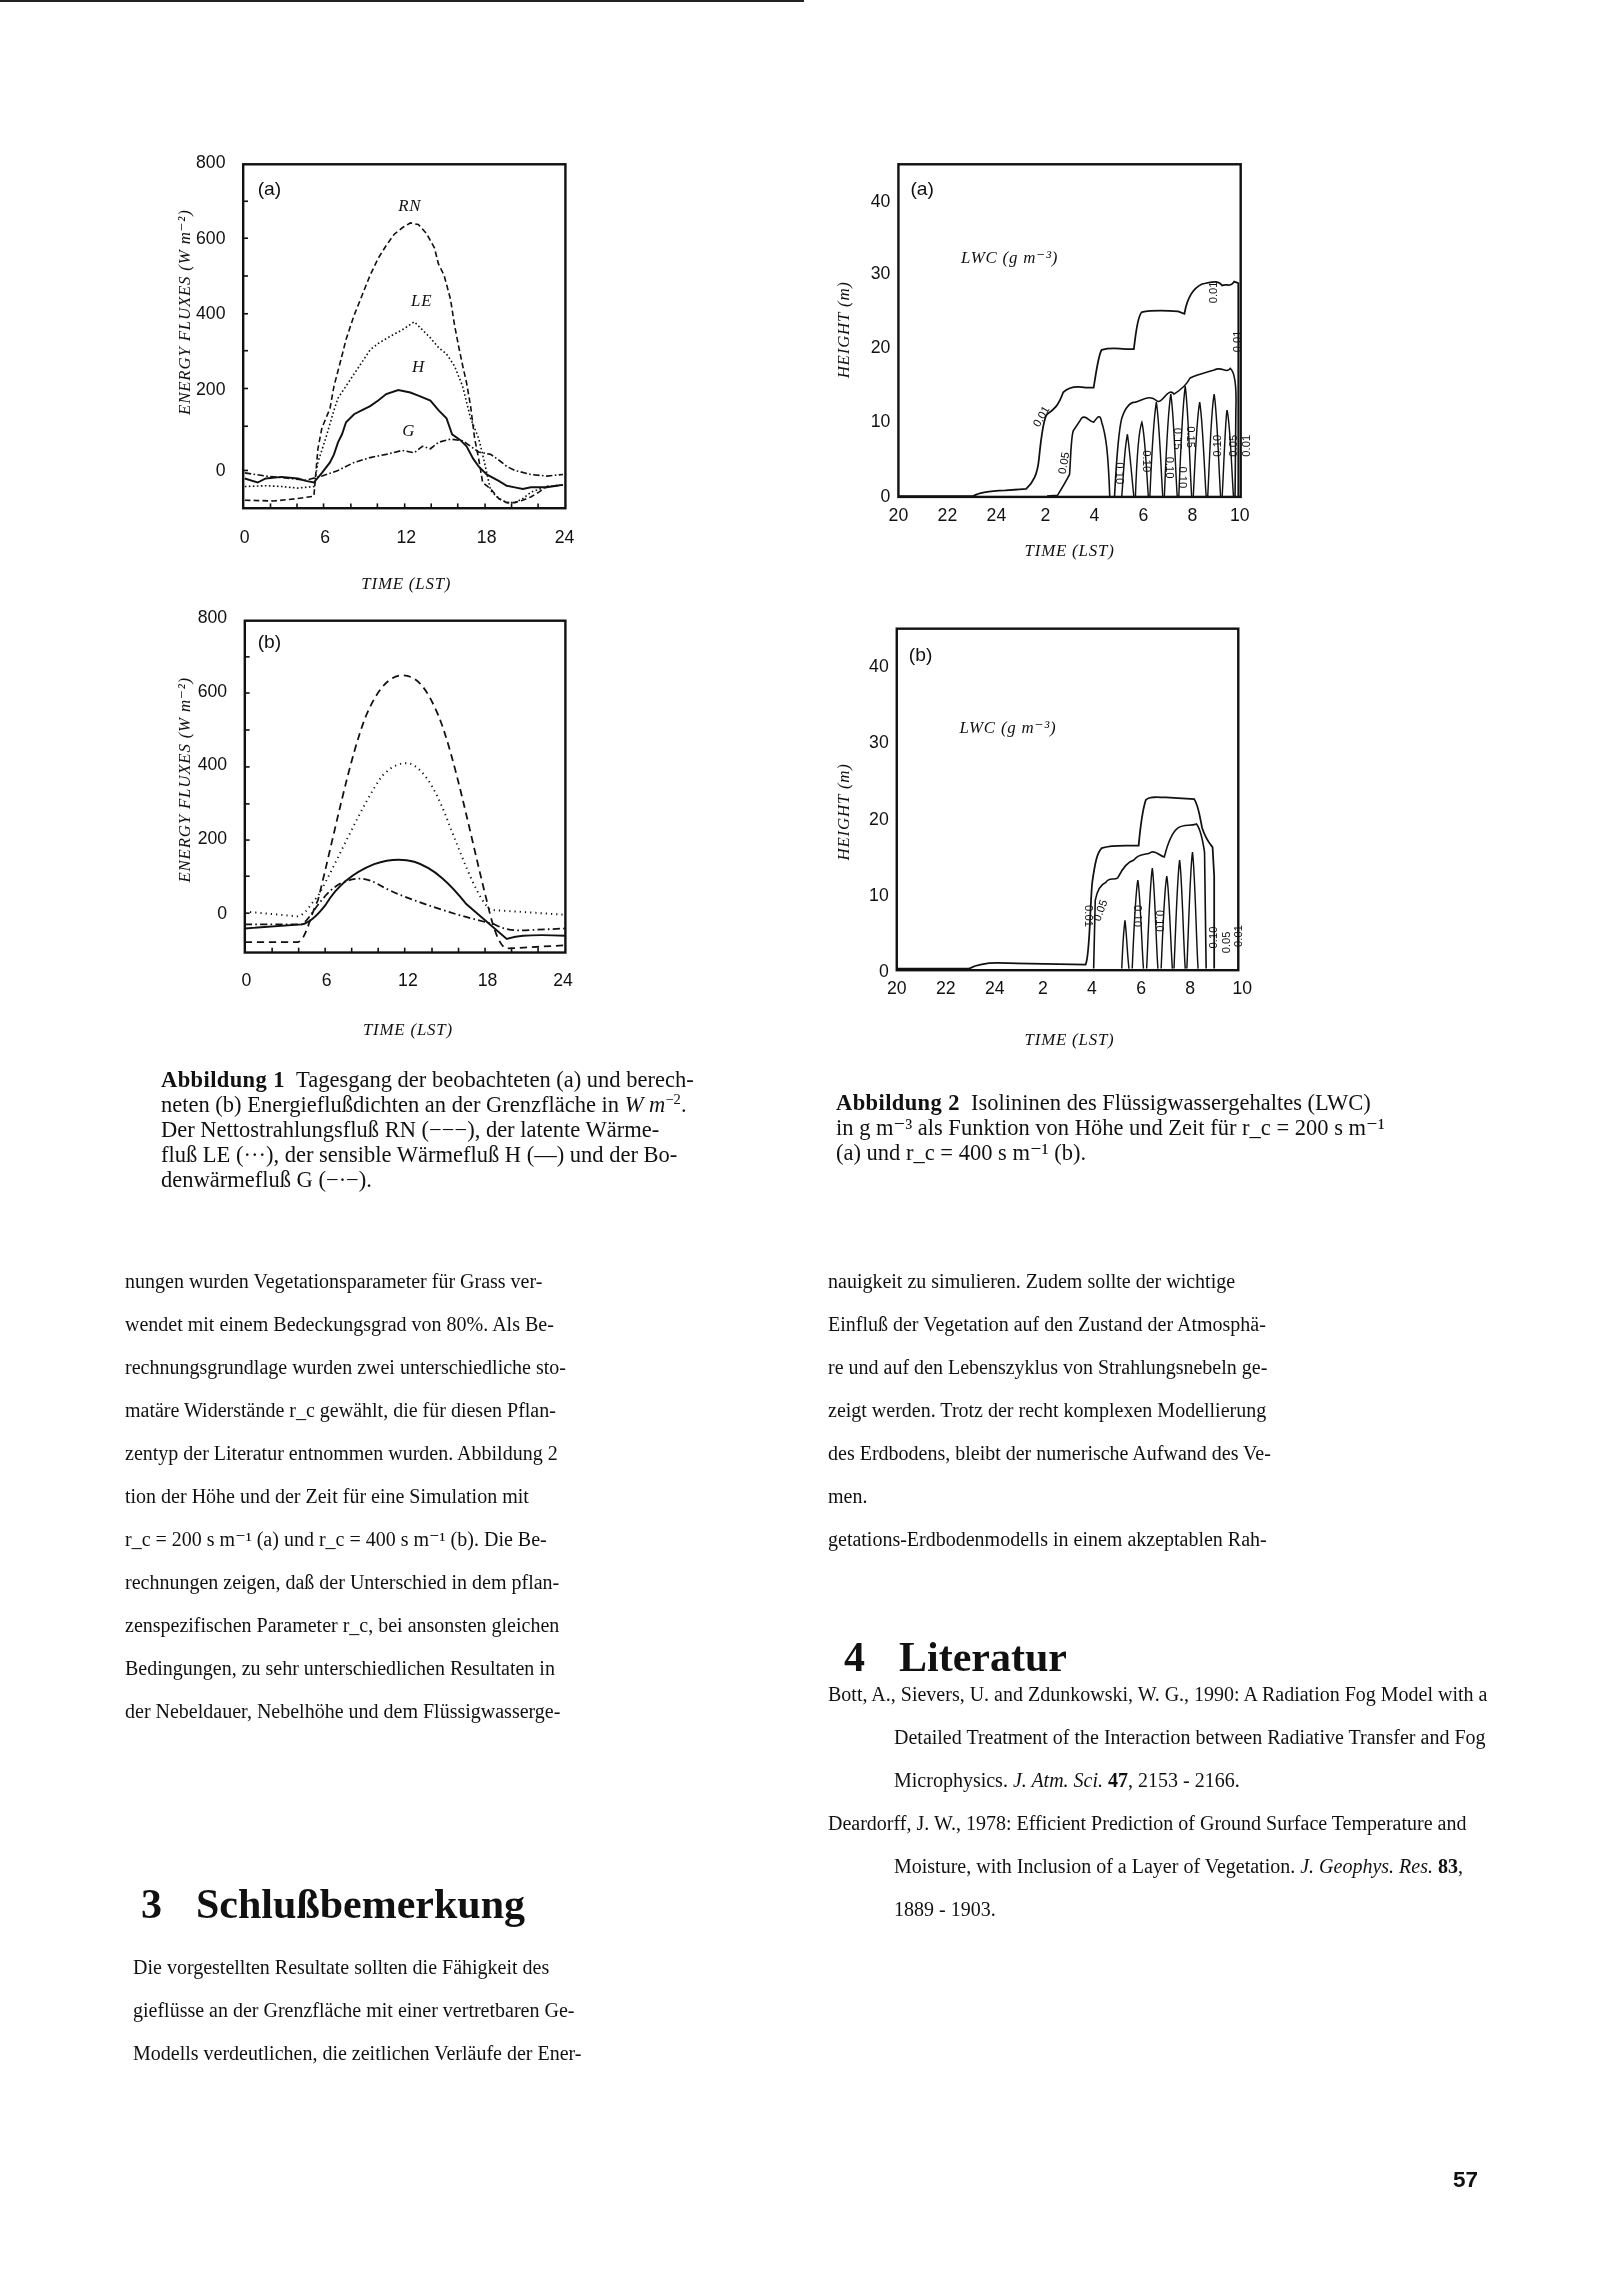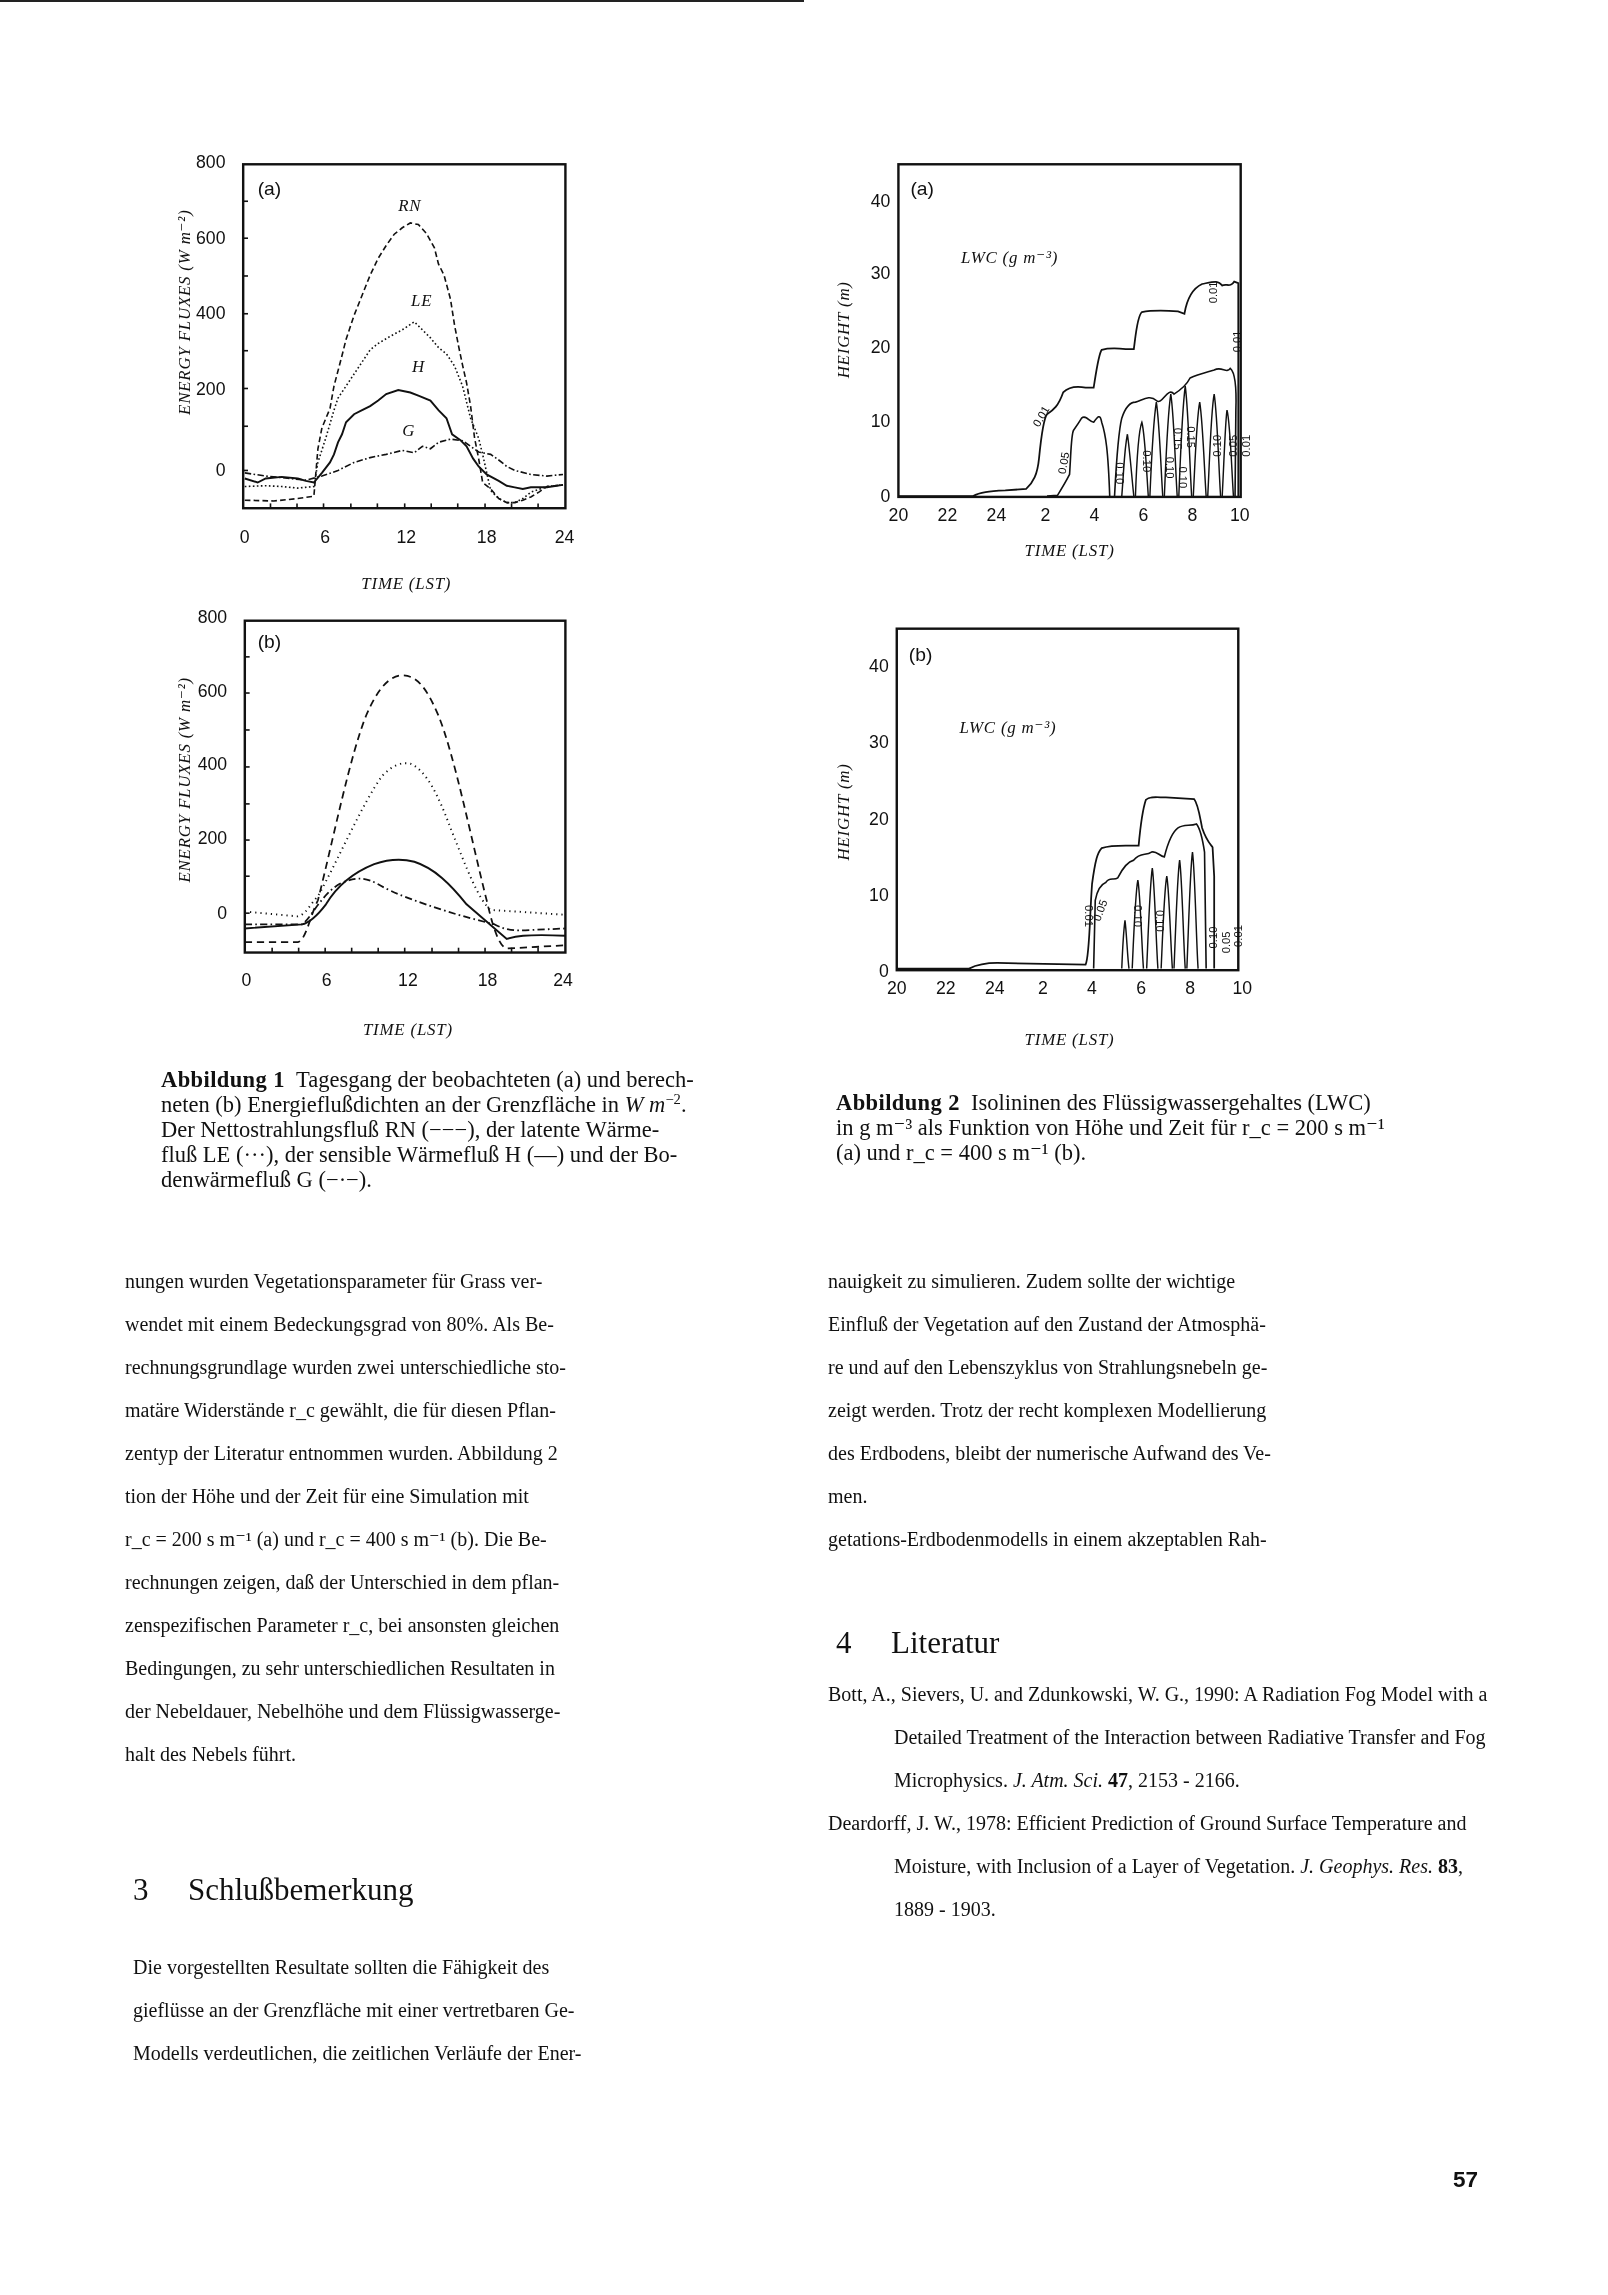--- a/index.html
+++ b/index.html
@@ -7,21 +7,21 @@
          font-family: "Liberation Serif", "DejaVu Serif", serif; color: #111; }
   .topline { position: absolute; left: 0; top: 0; width: 804px; height: 2.4px; background: #222; }
   .fig { position: absolute; }
   .fig svg { display: block; overflow: visible; }
   .axis-font { font-family: "Liberation Sans", "DejaVu Sans", sans-serif; font-size: 22px; fill: #111; }
   .label-font { font-family: "Liberation Serif", "DejaVu Serif", serif; font-style: italic; font-size: 21px; fill: #111; letter-spacing: 1px; }
   .caption { position: absolute; font-size: 22.5px; line-height: 25px; }
   .caption b { font-weight: bold; letter-spacing: 0.4px; }
   .col { position: absolute; font-size: 20px; line-height: 43px; text-align: justify; }
   .col p { margin: 0; }
-  h2.sec { position: absolute; margin: 8px; font-size: 31px; font-weight: normal; }
+  h2.sec { position: absolute; margin: 16px; font-size: 42px; font-weight: bold; }
   h2.sec span.num { display: inline-block; width: 55px; }
   .ref { margin: 0 0 0 0; padding-left: 66px; text-indent: -66px; }
   .pagenum { position: absolute; font-family: "Liberation Sans", "DejaVu Sans", sans-serif; font-weight: bold; font-size: 22.5px; }
   sup { font-size: 65%; line-height: 0; }
 </style>
 </head>
 <body>
 
 <div class="topline"></div>
 
@@ -261,21 +261,20 @@
   <p>wendet mit einem Bedeckungsgrad von 80%. Als Be-</p>
   <p>rechnungsgrundlage wurden zwei unterschiedliche sto-</p>
   <p>matäre Widerstände r_c gewählt, die für diesen Pflan-</p>
   <p>zentyp der Literatur entnommen wurden. Abbildung 2</p>
   <p>tion der Höhe und der Zeit für eine Simulation mit</p>
   <p>r_c = 200 s m⁻¹ (a) und r_c = 400 s m⁻¹ (b). Die Be-</p>
   <p>rechnungen zeigen, daß der Unterschied in dem pflan-</p>
   <p>zenspezifischen Parameter r_c, bei ansonsten gleichen</p>
   <p>Bedingungen, zu sehr unterschiedlichen Resultaten in</p>
   <p>der Nebeldauer, Nebelhöhe und dem Flüssigwasserge-</p>
-  <p>halt des Nebels führt.</p>
 </div>
 
 <h2 class="sec" style="left:125px; top:1864px;">
   <span class="num">3</span><span>Schlußbemerkung</span>
 </h2>
 
 <div class="col" style="left:125px; top:1946px; width:661px;margin-left:8px;">
   <p>Die vorgestellten Resultate sollten die Fähigkeit des</p>
   <p>gieflüsse an der Grenzfläche mit einer vertretbaren Ge-</p>
   <p>Modells verdeutlichen, die zeitlichen Verläufe der Ener-</p>

